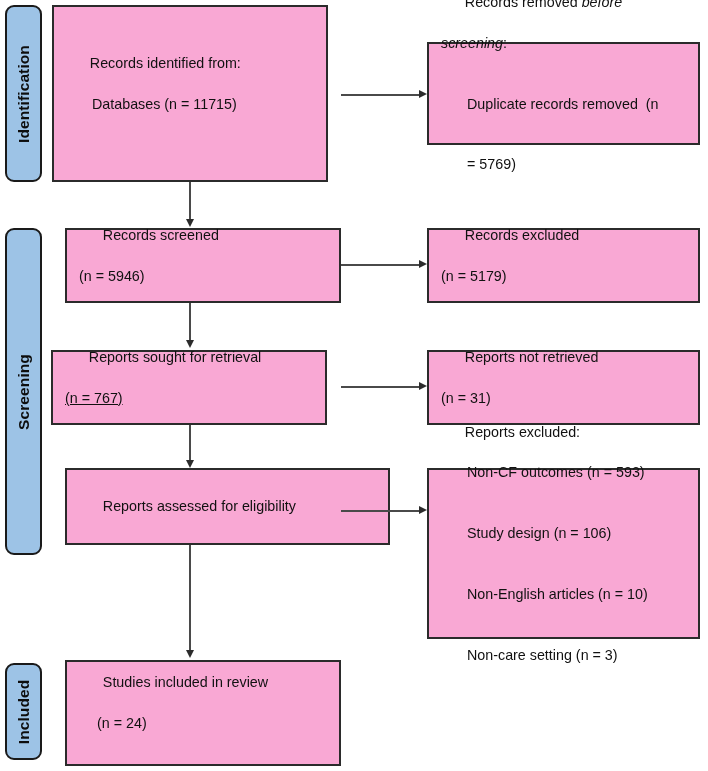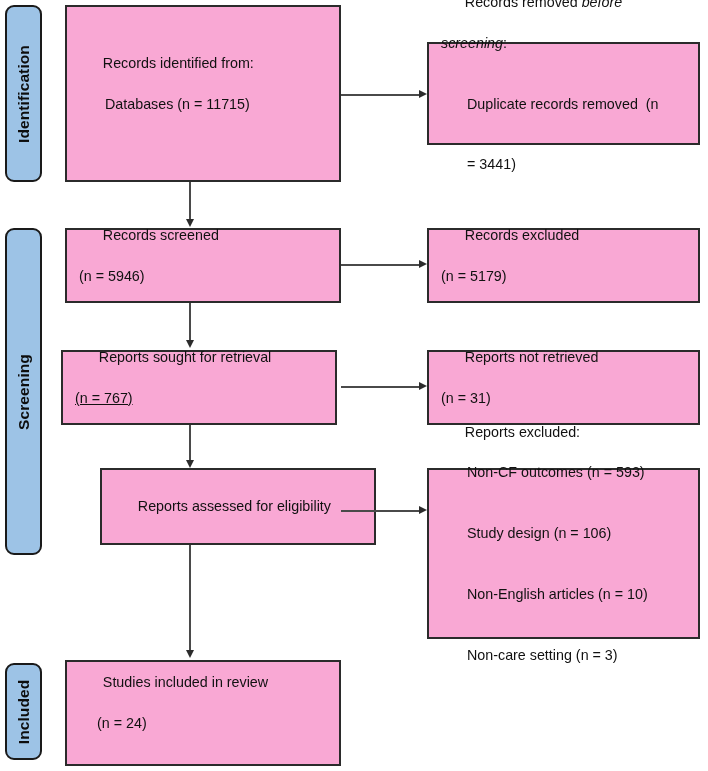--- a/index.html
+++ b/index.html
@@ -107,33 +107,33 @@
   </div>
 
   <div class="phase" style="top:228px; height:327px;">
     <span class="phase-label">Screening</span>
   </div>
 
   <div class="phase" style="top:663px; height:97px;">
     <span class="phase-label">Included</span>
   </div>
 
-  <div class="box" style="left:65px; top:5px; width:276px; height:177px;">
+  <div class="box" style="left:52px; top:5px; width:276px; height:177px;">
     <div class="box-text">
       <span>Records identified from:</span>
       <span class="ind">Databases (n = 11715)</span>
     </div>
   </div>
 
   <div class="box" style="left:427px; top:42px; width:273px; height:103px;">
     <div class="box-text">
       <span><span>Records removed </span><em class="it">before</em></span>
       <span style="display:block;"><em class="it">screening</em><span>:</span></span>
       <span class="ind">Duplicate records removed  (n</span>
-      <span class="ind">= 3441)</span>
+      <span class="ind">= 5769)</span>
     </div>
   </div>
 
   <div class="h-line" style="left:341px; top:94px; width:78px;"></div>
   <div class="h-arrow-head" style="left:419px; top:90px;"></div>
 
   <div class="v-line" style="left:189px; top:182px; height:38px;"></div>
   <div class="v-arrow-head" style="left:185.5px; top:219px;"></div>
 
   <div class="box" style="left:65px; top:228px; width:276px; height:75px;">
@@ -149,41 +149,41 @@
       <span style="display:block;">(n = 5179)</span>
     </div>
   </div>
 
   <div class="h-line" style="left:341px; top:264px; width:78px;"></div>
   <div class="h-arrow-head" style="left:419px; top:260px;"></div>
 
   <div class="v-line" style="left:189px; top:303px; height:38px;"></div>
   <div class="v-arrow-head" style="left:185.5px; top:340px;"></div>
 
-  <div class="box" style="left:61px; top:350px; width:276px; height:75px;">
+  <div class="box" style="left:51px; top:350px; width:276px; height:75px;">
     <div class="box-text">
       <span>Reports sought for retrieval</span>
       <span style="display:block;text-decoration:underline;">(n = 767)</span>
     </div>
   </div>
 
   <div class="box" style="left:427px; top:350px; width:273px; height:75px;">
     <div class="box-text">
       <span>Reports not retrieved</span>
       <span style="display:block;">(n = 31)</span>
     </div>
   </div>
 
   <div class="h-line" style="left:341px; top:386px; width:78px;"></div>
   <div class="h-arrow-head" style="left:419px; top:382px;"></div>
 
   <div class="v-line" style="left:189px; top:425px; height:36px;"></div>
   <div class="v-arrow-head" style="left:185.5px; top:460px;"></div>
 
-  <div class="box" style="left:65px; top:468px; width:276px; height:77px;margin-left:35px;">
+  <div class="box" style="left:65px; top:468px; width:325px; height:77px;">
     <div class="box-text">
       <span>Reports assessed for eligibility</span>
     </div>
   </div>
 
   <div class="box" style="left:427px; top:468px; width:273px; height:171px;">
     <div class="box-text">
       <span>Reports excluded:</span>
       <span class="ind">Non-CF outcomes (n = 593)</span>
       <span class="ind">Study design (n = 106)</span>

